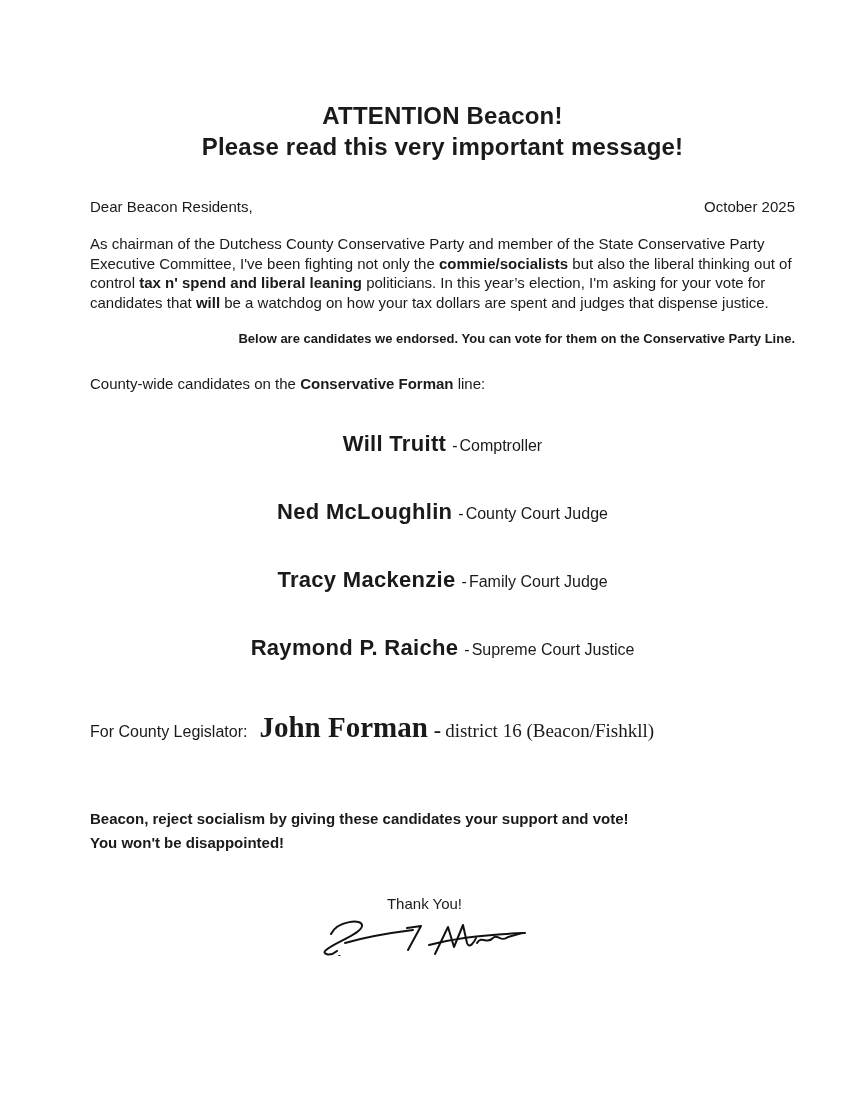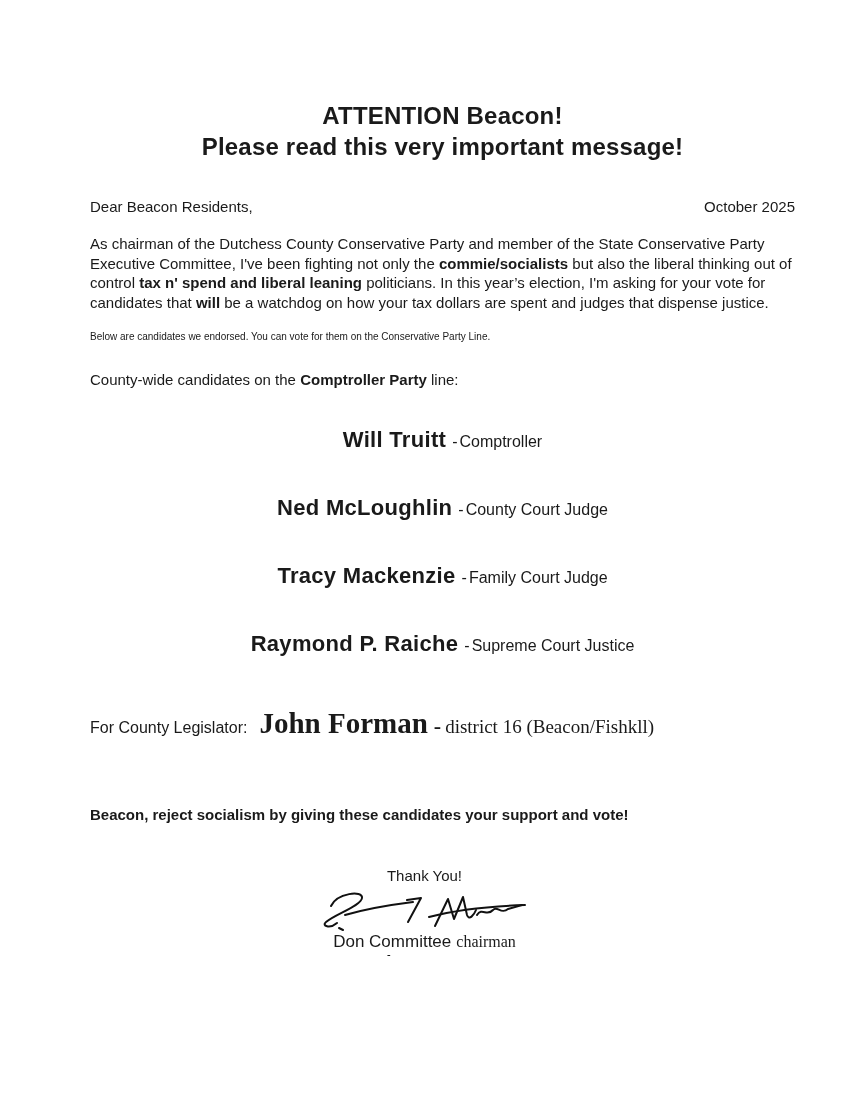--- a/index.html
+++ b/index.html
@@ -38,23 +38,23 @@
 
   .body-paragraph {
     margin-top: 19px;
     font-size: 15px;
     line-height: 19.5px;
     width: 707px;
   }
 
   .endorsed-line {
     margin-top: 19px;
-    text-align: left;
-    font-size: 10px;
-    font-weight: normal;
+    text-align: right;
+    font-size: 13px;
+    font-weight: bold;
   }
 
   .countywide-line {
     margin-top: 29px;
     font-size: 15px;
   }
 
   .candidates {
     margin-top: 24px;
     text-align: center;
@@ -161,21 +161,21 @@
 
     <div class="salutation-row">
       <span>Dear Beacon Residents,</span>
       <span>October 2025</span>
     </div>
 
     <div class="body-paragraph rich"><span>As chairman of the Dutchess County Conservative Party and member of the State Conservative Party Executive Committee, I've been fighting not only the </span><span style="font-weight: bold;">commie/socialists</span><span> but also the liberal thinking out of control </span><span style="font-weight: bold;">tax n' spend and liberal leaning</span><span> politicians.  In this year’s election, I'm asking for your vote for candidates that </span><span style="font-weight: bold;">will</span><span> be a watchdog on how your tax dollars are spent and judges that dispense justice.</span></div>
 
     <div class="endorsed-line">Below are candidates we endorsed. You can vote for them on the Conservative Party Line.</div>
 
-    <div class="countywide-line rich"><span>County-wide candidates on the </span><span style="font-weight: bold;">Comptroller Party</span><span> line:</span></div>
+    <div class="countywide-line rich"><span>County-wide candidates on the </span><span style="font-weight: bold;">Conservative Forman</span><span> line:</span></div>
 
     <div class="candidates">
       <div class="candidate">
         <span class="cand-name">Will Truitt</span><span class="cand-sep">-</span><span class="cand-office">Comptroller</span>
       </div>
       <div class="candidate">
         <span class="cand-name">Ned McLoughlin</span><span class="cand-sep">-</span><span class="cand-office">County Court Judge</span>
       </div>
       <div class="candidate">
         <span class="cand-name">Tracy Mackenzie</span><span class="cand-sep">-</span><span class="cand-office">Family Court Judge</span>
@@ -184,20 +184,21 @@
         <span class="cand-name">Raymond P. Raiche</span><span class="cand-sep">-</span><span class="cand-office">Supreme Court Justice</span>
       </div>
     </div>
 
     <div class="legislator-line">
       <span class="leg-label">For County Legislator:</span><span class="leg-name">John Forman</span><span class="leg-sep">-</span><span class="leg-district">district 16 (Beacon/Fishkll)</span>
     </div>
 
     <div class="closing-block">
       <div>Beacon, reject socialism by giving these candidates your support and vote!</div>
+      <div>You won't be disappointed!</div>
     </div>
 
 
     <div class="signature-block">
       <div class="thank-you">Thank You!</div>
 
       <svg class="signature-svg" width="216" height="46" viewBox="0 0 216 46" fill="none" stroke="#111111" stroke-width="2" stroke-linecap="round" stroke-linejoin="round">
         <path d="M14 18 C20 5, 46 2, 45 10 C44 18, 18 26, 9 34 C4 38, 13 41, 20 35"></path>
         <path d="M22 40 l4 2"></path>
         <path d="M28 27 C52 20, 72 17, 96 14"></path>

